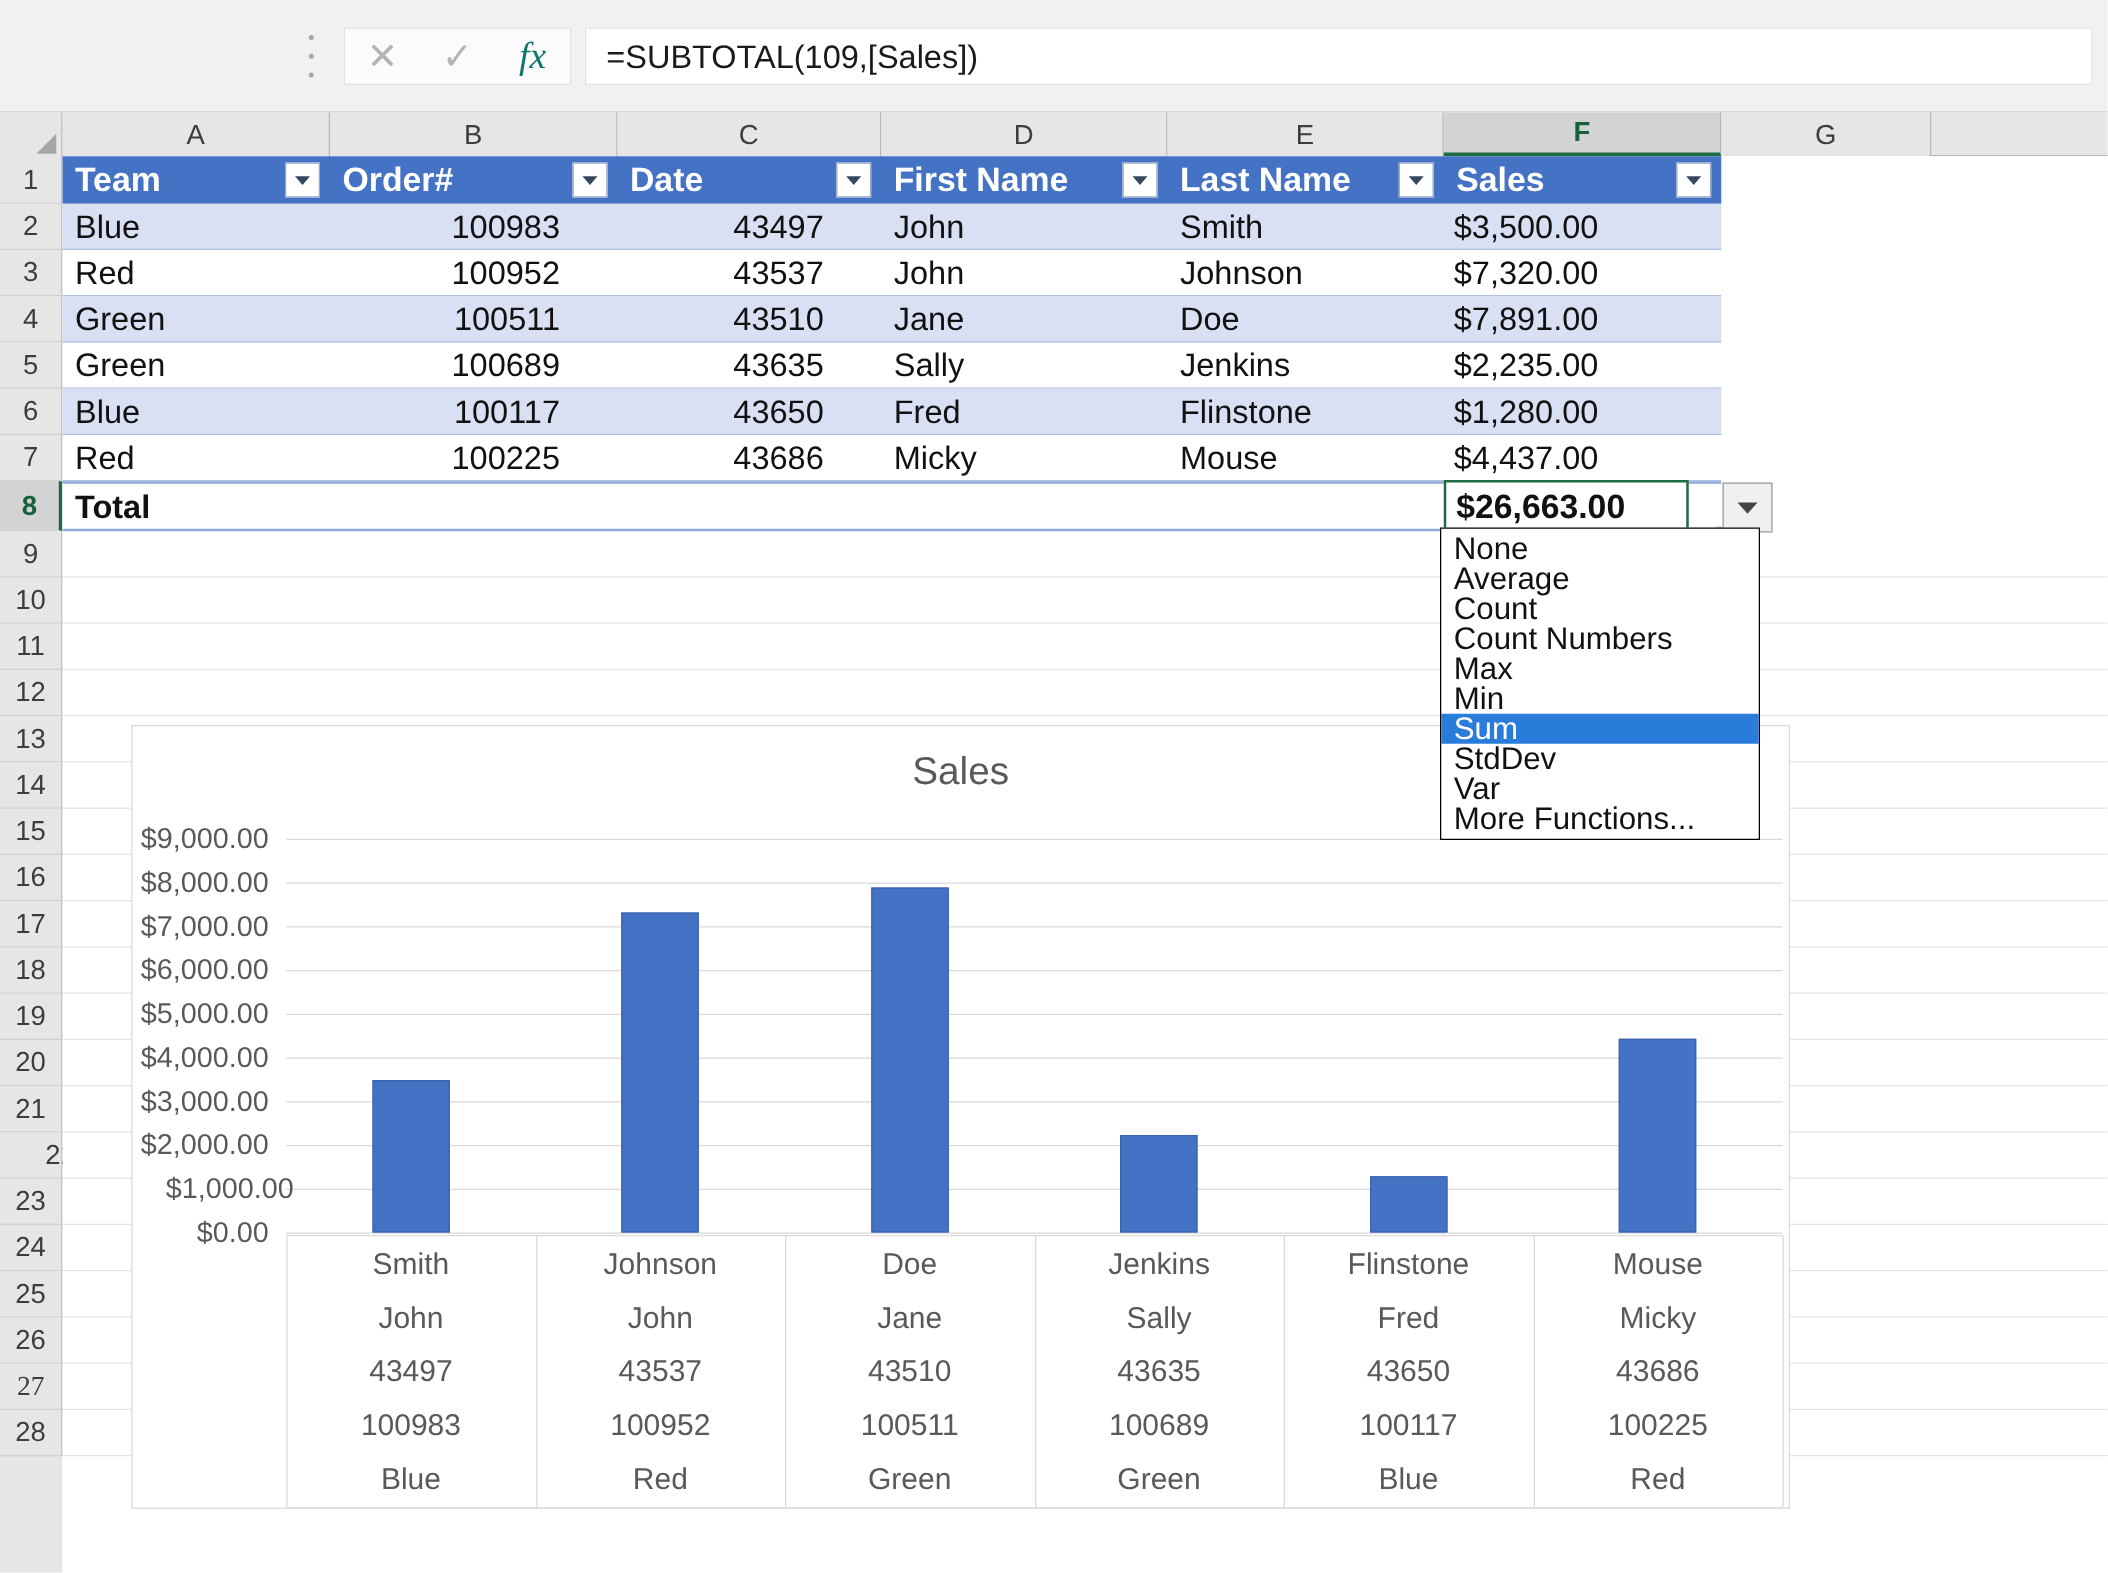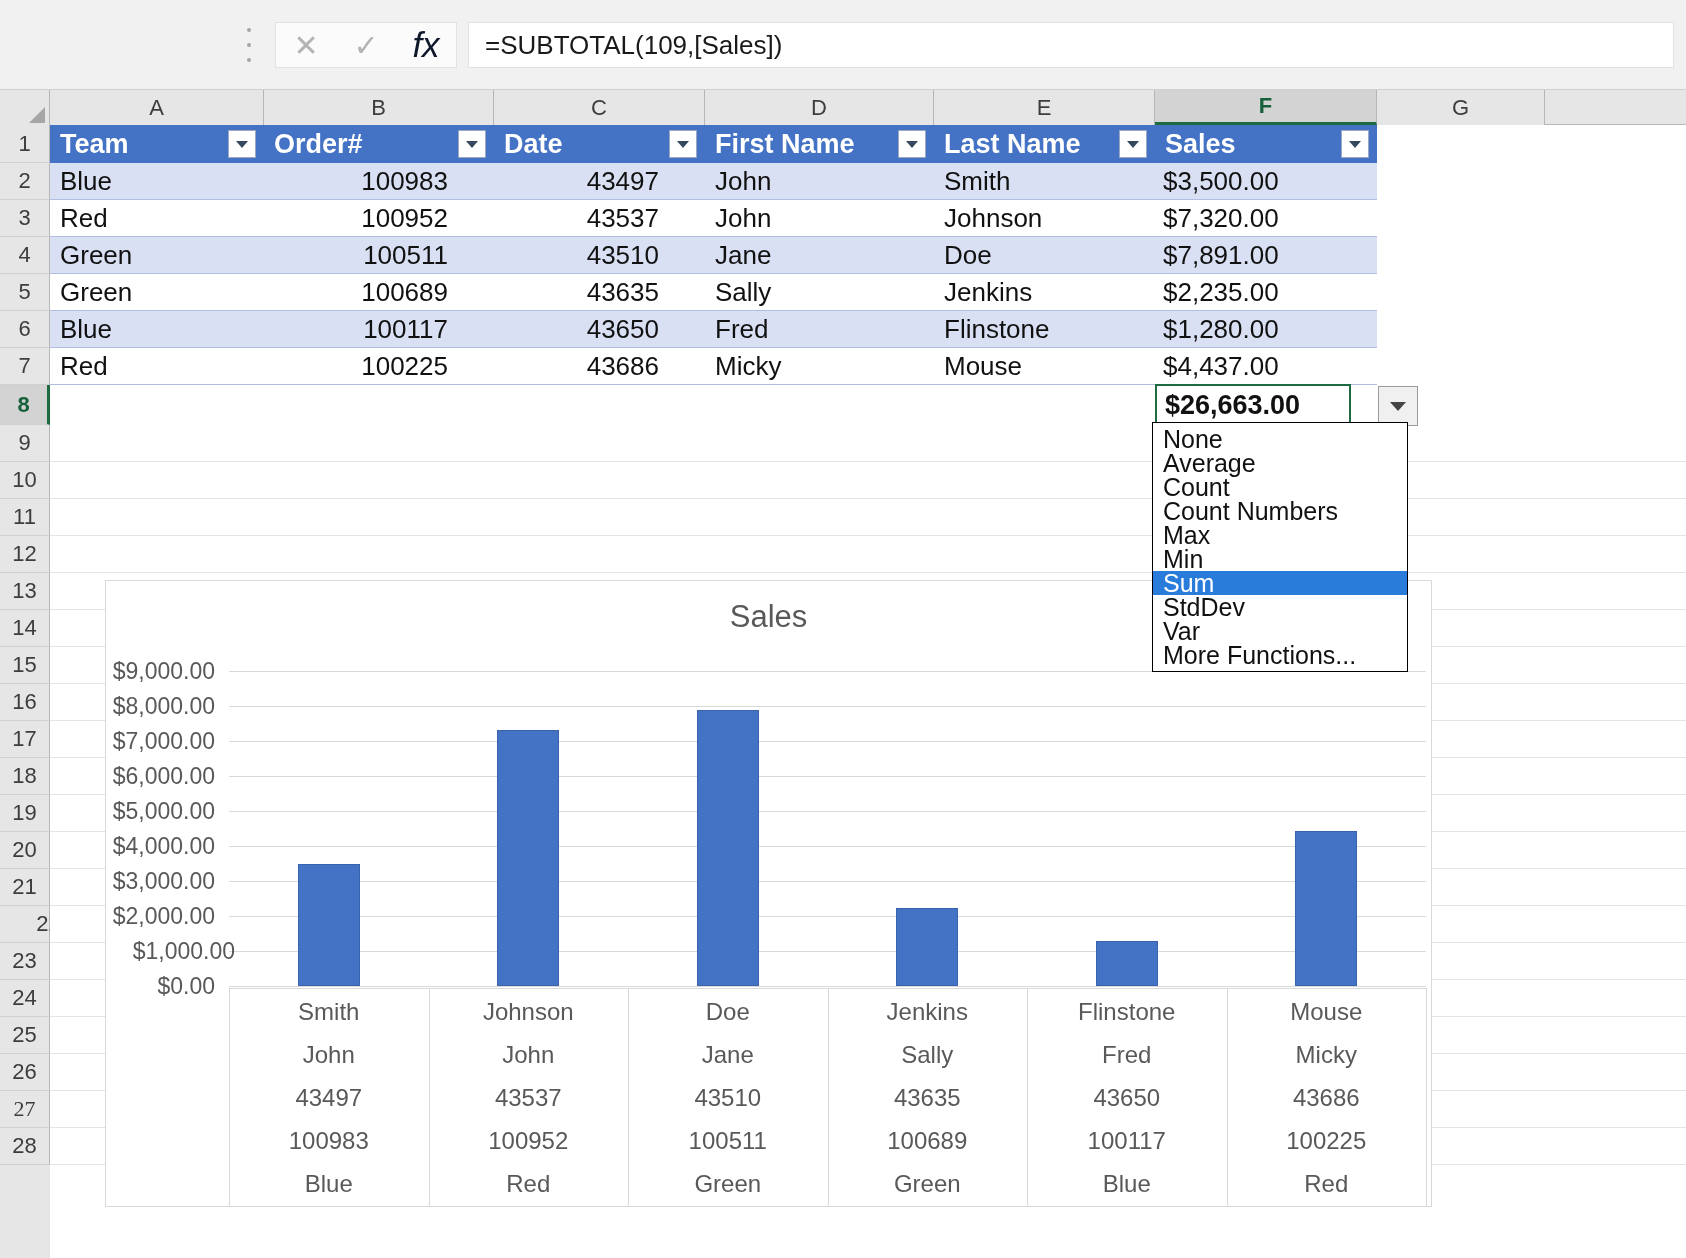--- a/index.html
+++ b/index.html
@@ -49,21 +49,21 @@
     position: absolute; left: 275px; top: 22px;
     width: 182px; height: 46px;
     background: #fbfbfb; border: 1px solid #e2e2e2;
     display: flex; align-items: center;
   }
   .fx-btn {
     flex: 1; height: 100%;
     display: flex; align-items: center; justify-content: center;
     font-size: 30px; color: #b4b4b4;
   }
-  .fx-btn.fx-italic { color: #0f172a; font-style: italic; font-family: Liberation Sans, sans-serif; font-size: 35px; }
+  .fx-btn.fx-italic { color: #0f766e; font-style: italic; font-family: Liberation Serif, serif; font-size: 30px; }
   #formula-input {
     position: absolute; left: 468px; top: 22px;
     width: 1206px; height: 46px;
     background: #ffffff; border: 1px solid #e2e2e2;
     display: flex; align-items: center;
     padding-left: 16px;
     font-size: 26px; color: #1a1a1a;
   }
 
   
@@ -454,20 +454,23 @@
       <div class="cell money" style="left: 1105px; width: 222px;">$1,280.00</div>
     </div>
     <div class="gridrow rowline-blue" style="top: 223px; height: 37px; width: 1327px;">
       <div class="cell " style="left: 0px; width: 214px;">Red</div>
       <div class="cell num" style="left: 214px; width: 230px;">100225</div>
       <div class="cell num" style="left: 444px; width: 211px;">43686</div>
       <div class="cell " style="left: 655px; width: 229px;">Micky</div>
       <div class="cell " style="left: 884px; width: 221px;">Mouse</div>
       <div class="cell money" style="left: 1105px; width: 222px;">$4,437.00</div>
     </div>
+    <div class="gridrow" id="total-row" style="top: 260px; height: 40px; width: 1327px; background: rgb(255, 255, 255);">
+      <div class="cell " style="left: 0px; width: 214px;">Total</div>
+    </div>
     <div class="gridrow" style="top: 300px; height: 37px; width: 1636px;"></div>
     <div class="gridrow" style="top: 337px; height: 37px; width: 1636px;"></div>
     <div class="gridrow" style="top: 374px; height: 37px; width: 1636px;"></div>
     <div class="gridrow" style="top: 411px; height: 37px; width: 1636px;"></div>
     <div class="gridrow" style="top: 448px; height: 37px; width: 1636px;"></div>
     <div class="gridrow" style="top: 485px; height: 37px; width: 1636px;"></div>
     <div class="gridrow" style="top: 522px; height: 37px; width: 1636px;"></div>
     <div class="gridrow" style="top: 559px; height: 37px; width: 1636px;"></div>
     <div class="gridrow" style="top: 596px; height: 37px; width: 1636px;"></div>
     <div class="gridrow" style="top: 633px; height: 37px; width: 1636px;"></div>

